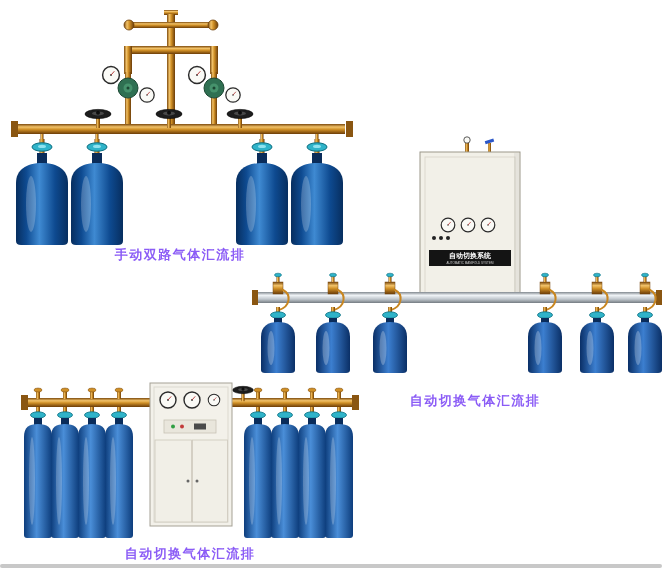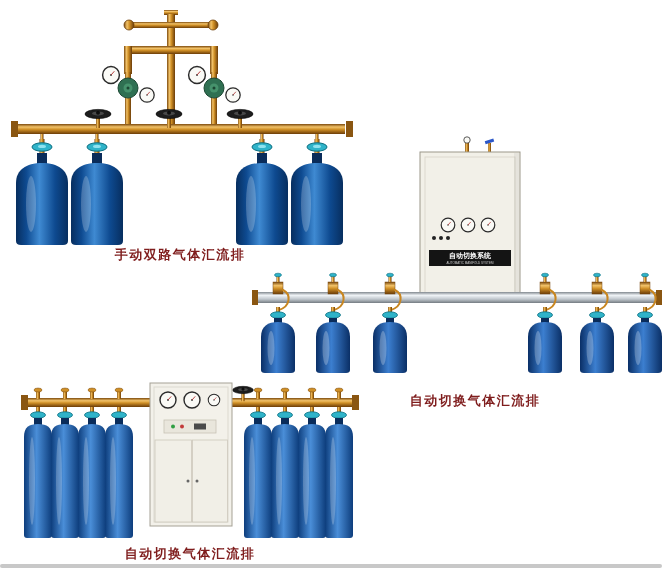--- a/index.html
+++ b/index.html
@@ -7,21 +7,21 @@
     width:662px;height:572px;
     background:#ffffff;
     font-family:"Liberation Sans",sans-serif;
     position:relative;overflow:hidden;
   }
   .canvas{position:absolute;left:0;top:0;width:662px;height:572px;background:#ffffff;}
   .fig-svg{position:absolute;}
   .caption{
     position:absolute;
     font-size:13px;font-weight:bold;letter-spacing:1.5px;
-    color:#7f1d1d;text-align:center;white-space:nowrap;
+    color:#8b5cf6;text-align:center;white-space:nowrap;
   }
   .bottom-line{
     position:absolute;left:0;top:564px;width:662px;height:4px;
     background:#c8c8c8;border-radius:2px;
   }
 </style>
 </head>
 <body>
 
 <div class="canvas">

